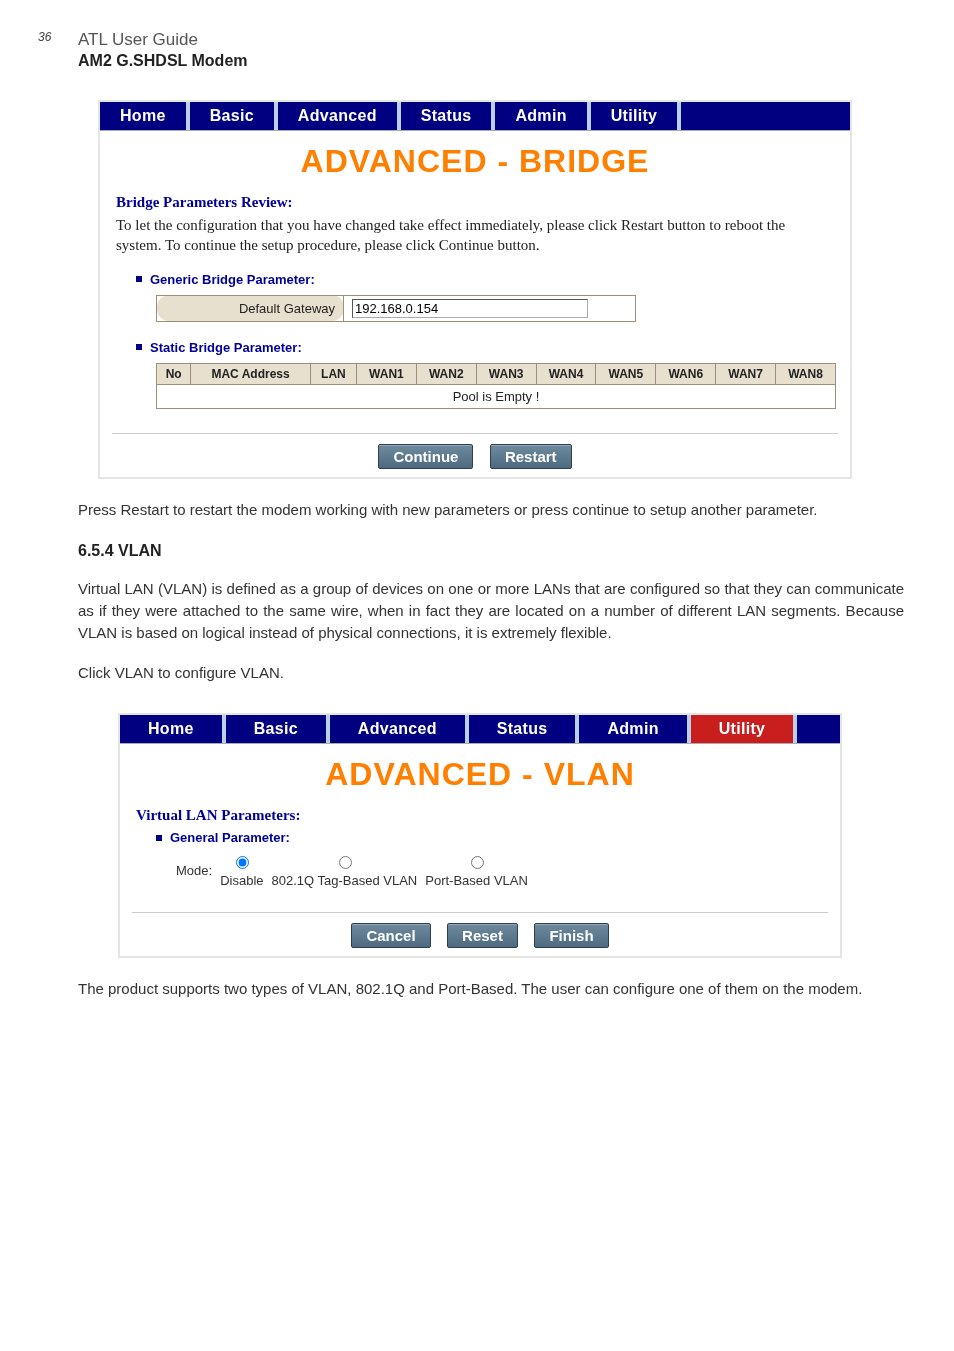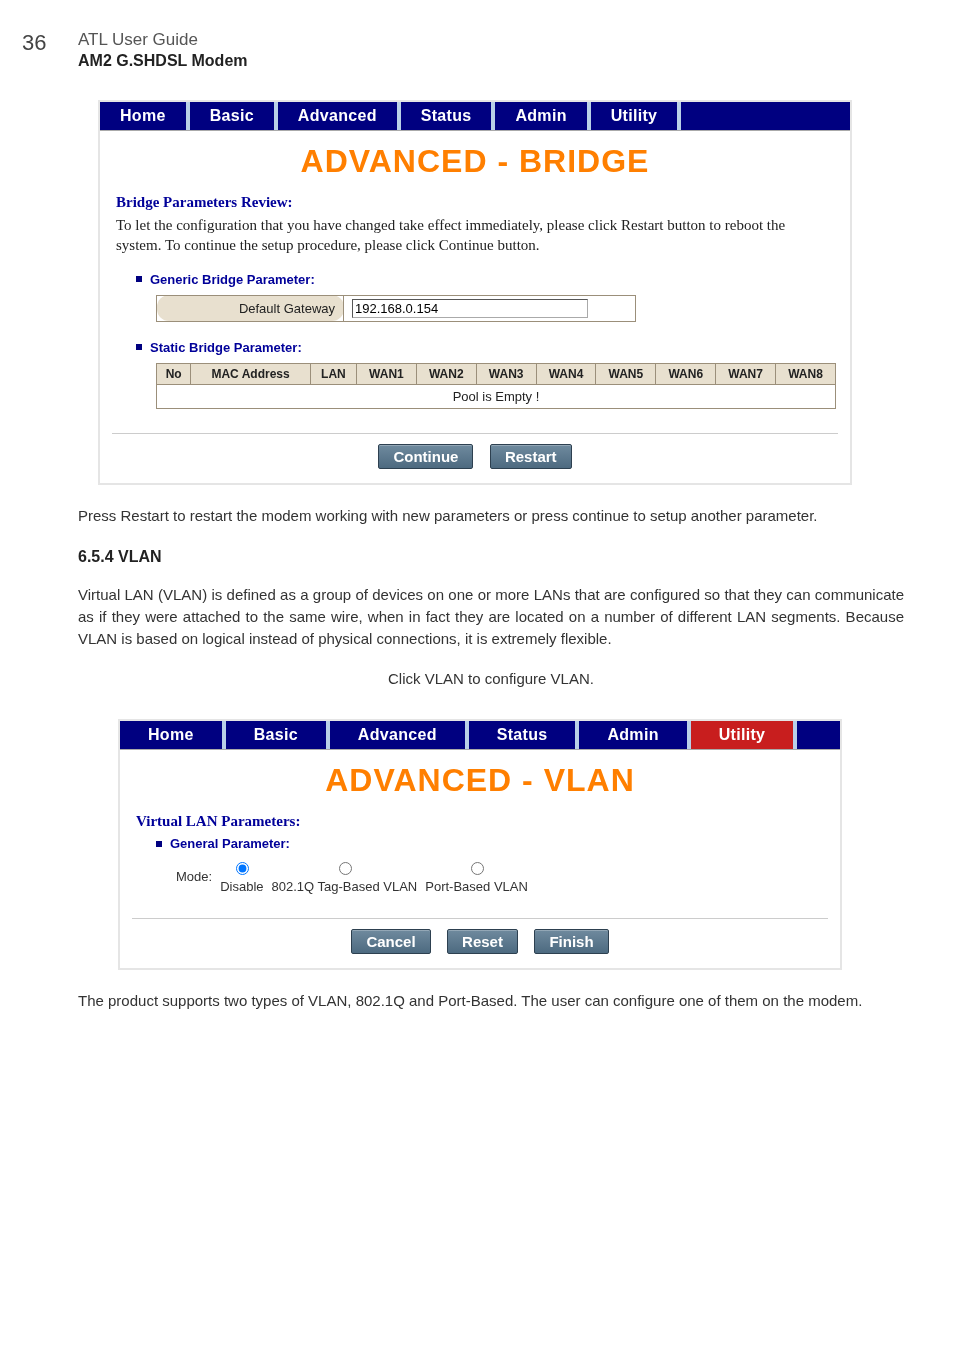--- a/index.html
+++ b/index.html
@@ -9,43 +9,44 @@
     color: #333;
     background: #fff;
     width: 954px;
   }
   .page {
     padding: 30px 50px 40px 78px;
     position: relative;
   }
   .page-number {
     position: absolute;
-    left: 22px;
+    left: 38px;
     top: 30px;
-    font-size: 22px;
+    font-size: 12px;
     font-weight: 300;
     color: #444;
+    font-style: italic;
   }
   .header-line1 {
     font-size: 17px;
     font-weight: 300;
     color: #555;
   }
   .header-line2 {
     font-size: 16px;
     font-weight: 700;
     color: #222;
     margin-top: 2px;
   }
   .screenshot-box {
     margin: 30px 0 20px 20px;
     border: 2px solid #e5e5e5;
     width: 750px;
     background: #fff;
-    padding: 0 0 14px 0;
+    padding: 0 0 8px 0;
   }
   .tab-bar {
     display: flex;
     background: #000080;
     height: 28px;
     border-bottom: 1px solid #aaa;
   }
   .tab {
     flex: 0 0 auto;
     color: #fff;
@@ -269,21 +270,21 @@
       <span class="btn">Restart</span>
     </div>
   </div>
 
   <div class="body-text">Press Restart to restart the modem working with new parameters or press continue to setup another parameter.</div>
 
   <div class="section-head">6.5.4   VLAN</div>
 
   <div class="body-text">Virtual LAN (VLAN) is defined as a group of devices on one or more LANs that are configured so that they can communicate as if they were attached to the same wire, when in fact they are located on a number of different LAN segments. Because VLAN is based on logical instead of physical connections, it is extremely flexible.</div>
 
-  <div class="body-text" style="text-align:center">Click VLAN to configure VLAN.</div>
+  <div class="body-text" style="text-align:left">Click VLAN to configure VLAN.</div>
 
   <div class="screenshot-box screenshot2">
     <div class="tab-bar">
       <div class="tab">Home</div>
       <div class="tab">Basic</div>
       <div class="tab">Advanced</div>
       <div class="tab">Status</div>
       <div class="tab">Admin</div>
       <div class="tab" style="background:#c81e1e">Utility</div>
     </div>

